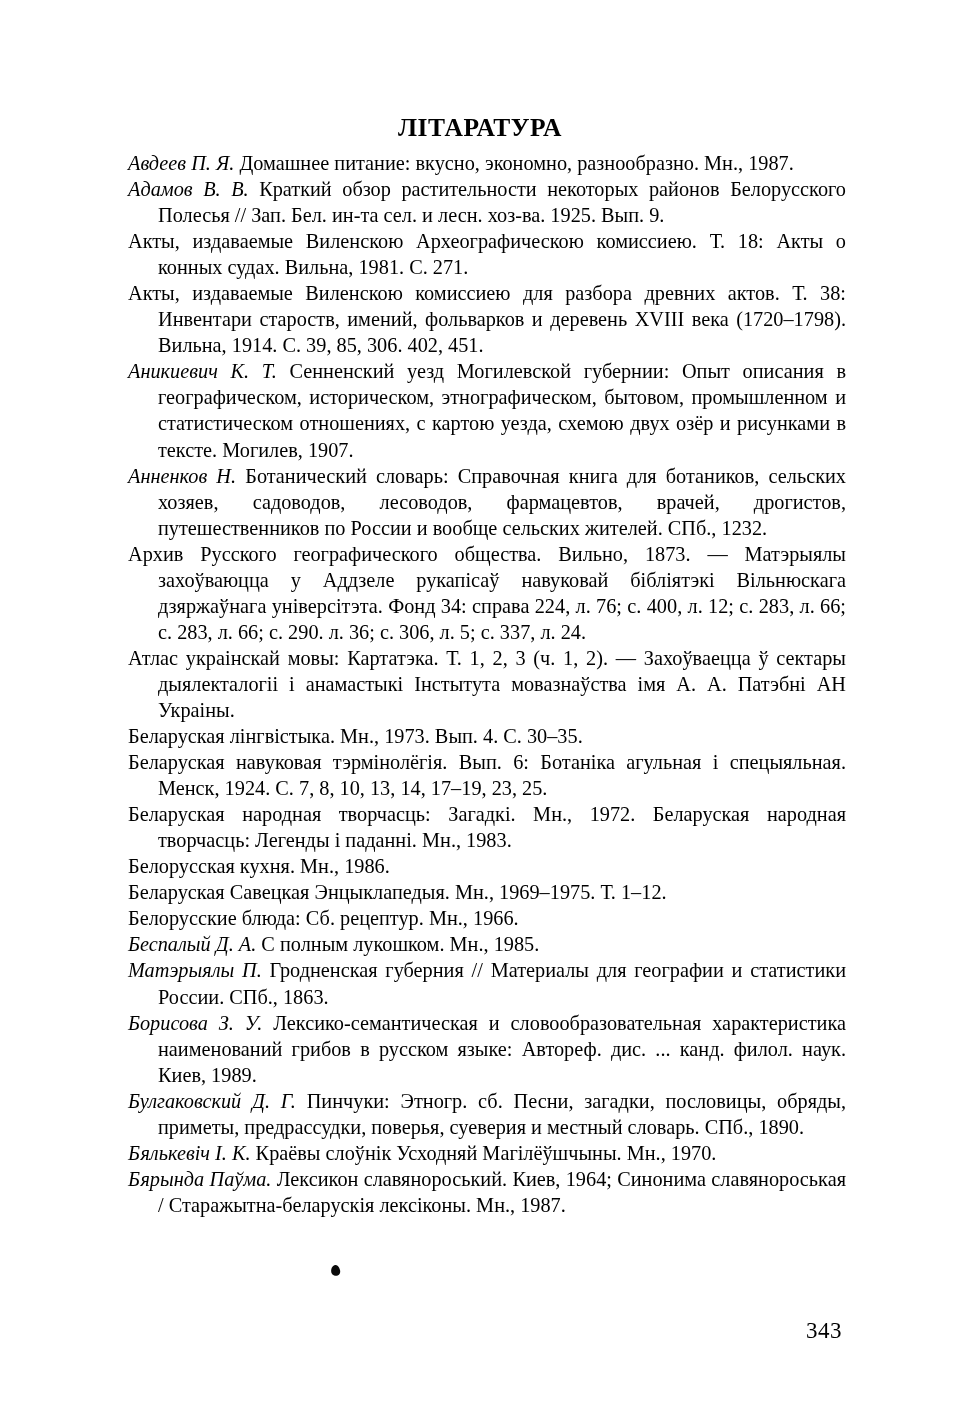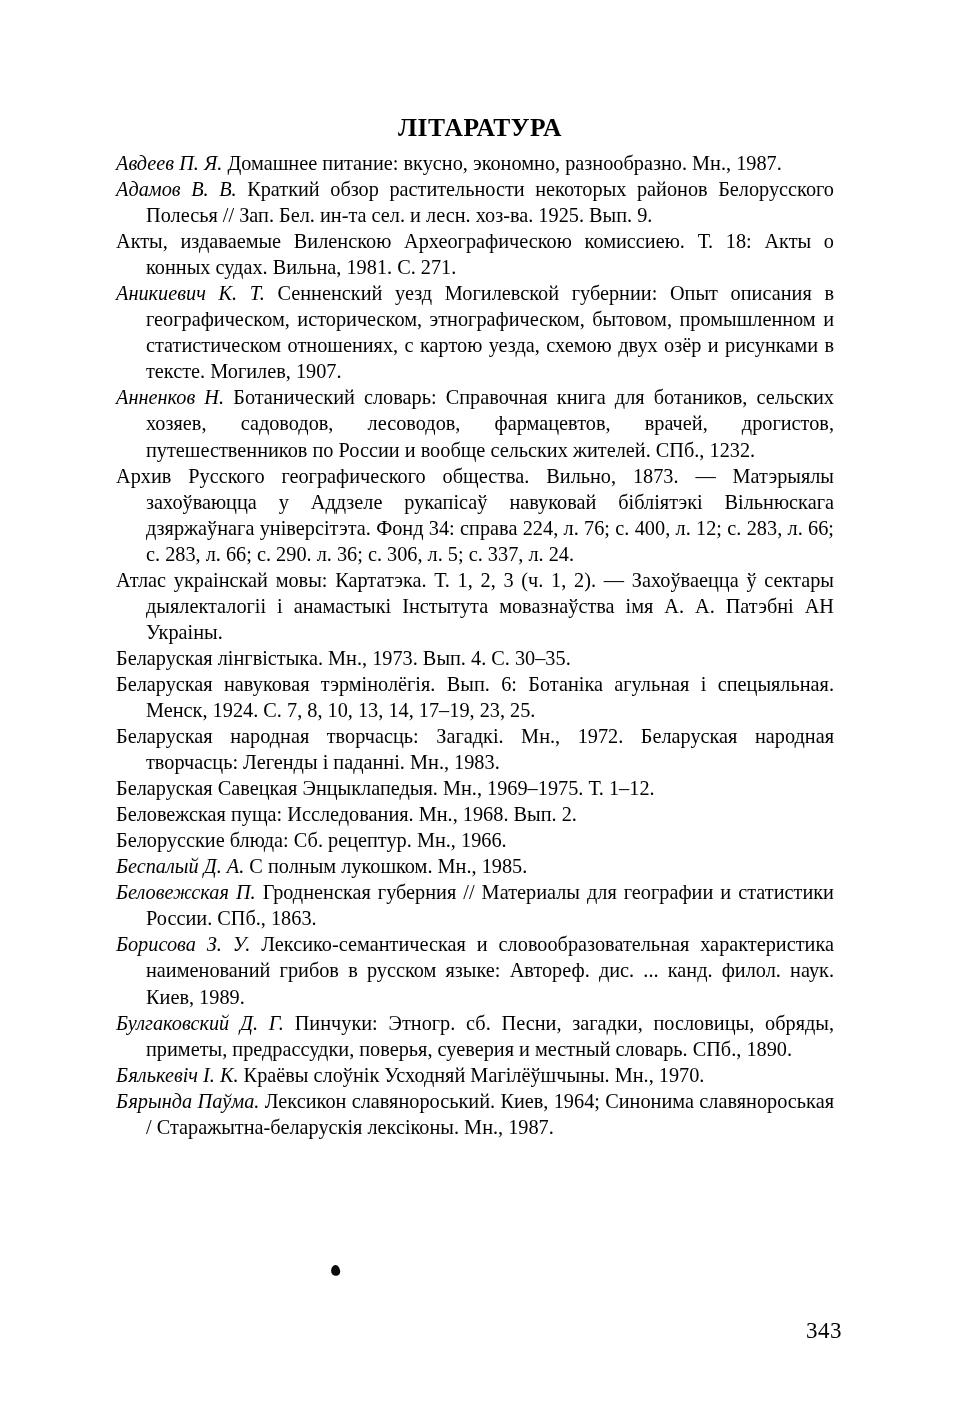--- a/index.html
+++ b/index.html
@@ -36,21 +36,21 @@
     text-align: center;
     font-size: 25.5px;
     font-weight: bold;
     letter-spacing: 0.6px;
     line-height: 1.1;
   }
 
   
   .biblio {
     position: absolute;
-    left: 116px;
+    left: 128px;
     top: 150px;
     width: 718px;
   }
 
   .biblio-entry {
     font-size: 20.3px;
     line-height: 26.05px;
     text-align: justify;
     text-justify: inter-word;
     margin: 0;
@@ -92,32 +92,33 @@
 <body style="background: rgb(255, 255, 255); color: rgb(0, 0, 0);">
 
 <div class="page">
 
   <h1 class="page-heading">ЛІТАРАТУРА</h1>
 
   <div class="biblio" id="biblio-list">
       <p class="biblio-entry"><span class="au">Авдеев П. Я.</span><span class="body"> Домашнее питание: вкусно, экономно, разнообразно. Мн., 1987.</span></p>
       <p class="biblio-entry"><span class="au">Адамов В. В.</span><span class="body"> Краткий обзор растительности некоторых районов Белорусского Полесья // Зап. Бел. ин-та сел. и лесн. хоз-ва. 1925. Вып. 9.</span></p>
       <p class="biblio-entry"><span class="body">Акты, издаваемые Виленскою Археографическою комиссиею. Т. 18: Акты о конных судах. Вильна, 1981. С. 271.</span></p>
+      <p class="biblio-entry"><span class="body">Акты, издаваемые Виленскою комиссиею для разбора древних актов. Т. 38: Инвентари староств, имений, фольварков и деревень XVIII века (1720–1798). Вильна, 1914. С. 39, 85, 306. 402, 451.</span></p>
       <p class="biblio-entry"><span class="au">Аникиевич К. Т.</span><span class="body"> Сенненский уезд Могилевской губернии: Опыт описания в географическом, историческом, этнографическом, бытовом, промышленном и статистическом отношениях, с картою уезда, схемою двух озёр и рисунками в тексте. Могилев, 1907.</span></p>
       <p class="biblio-entry"><span class="au">Анненков Н.</span><span class="body"> Ботанический словарь: Справочная книга для ботаников, сельских хозяев, садоводов, лесоводов, фармацевтов, врачей, дрогистов, путешественников по России и вообще сельских жителей. СПб., 1232.</span></p>
       <p class="biblio-entry"><span class="body">Архив Русского географического общества. Вильно, 1873. — Матэрыялы захоўваюцца у Аддзеле рукапісаў навуковай бібліятэкі Вільнюскага дзяржаўнага універсітэта. Фонд 34: справа 224, л. 76; с. 400, л. 12; с. 283, л. 66; с. 283, л. 66; с. 290. л. 36; с. 306, л. 5; с. 337, л. 24.</span></p>
       <p class="biblio-entry"><span class="body">Атлас украінскай мовы: Картатэка. Т. 1, 2, 3 (ч. 1, 2). — Захоўваецца ў сектары дыялекталогіі і анамастыкі Інстытута мовазнаўства імя А. А. Патэбні АН Украіны.</span></p>
       <p class="biblio-entry"><span class="body">Беларуская лінгвістыка. Мн., 1973. Вып. 4. С. 30–35.</span></p>
       <p class="biblio-entry"><span class="body">Беларуская навуковая тэрмінолёгія. Вып. 6: Ботаніка агульная і спецыяльная. Менск, 1924. С. 7, 8, 10, 13, 14, 17–19, 23, 25.</span></p>
       <p class="biblio-entry"><span class="body">Беларуская народная творчасць: Загадкі. Мн., 1972. Беларуская народная творчасць: Легенды і паданні. Мн., 1983.</span></p>
+      <p class="biblio-entry"><span class="body">Белорусская кухня. Мн., 1986.</span></p>
       <p class="biblio-entry"><span class="body">Беларуская Савецкая Энцыклапедыя. Мн., 1969–1975. Т. 1–12.</span></p>
-      <p class="biblio-entry"><span class="body">Беловежская пуща: Исследования. Мн., 1968. Вып. 2.</span></p>
       <p class="biblio-entry"><span class="body">Белорусские блюда: Сб. рецептур. Мн., 1966.</span></p>
       <p class="biblio-entry"><span class="au">Беспалый Д. А.</span><span class="body"> С полным лукошком. Мн., 1985.</span></p>
-      <p class="biblio-entry"><span class="au">Беловежская П.</span><span class="body"> Гродненская губерния // Материалы для географии и статистики России. СПб., 1863.</span></p>
+      <p class="biblio-entry"><span class="au">Матэрыялы П.</span><span class="body"> Гродненская губерния // Материалы для географии и статистики России. СПб., 1863.</span></p>
       <p class="biblio-entry"><span class="au">Борисова З. У.</span><span class="body"> Лексико-семантическая и словообразовательная характеристика наименований грибов в русском языке: Автореф. дис. ... канд. филол. наук. Киев, 1989.</span></p>
       <p class="biblio-entry"><span class="au">Булгаковский Д. Г.</span><span class="body"> Пинчуки: Этногр. сб. Песни, загадки, пословицы, обряды, приметы, предрассудки, поверья, суеверия и местный словарь. СПб., 1890.</span></p>
       <p class="biblio-entry"><span class="au">Бялькевіч І. К.</span><span class="body"> Краёвы слоўнік Усходняй Магілёўшчыны. Мн., 1970.</span></p>
       <p class="biblio-entry"><span class="au">Бярында Паўма.</span><span class="body"> Лексикон славянороський. Киев, 1964; Синонима славянороськая / Старажытна-беларускія лексіконы. Мн., 1987.</span></p>
     </div>
 
   <div class="ink-blot"></div>
 
   <div class="folio">343</div>
 

